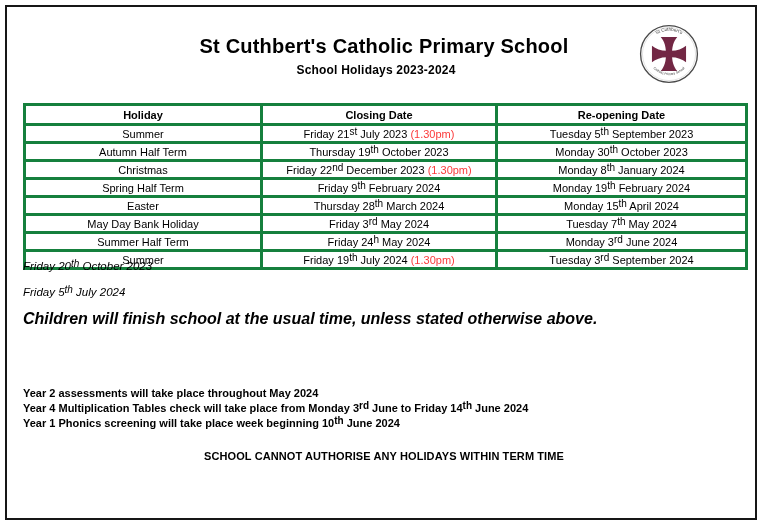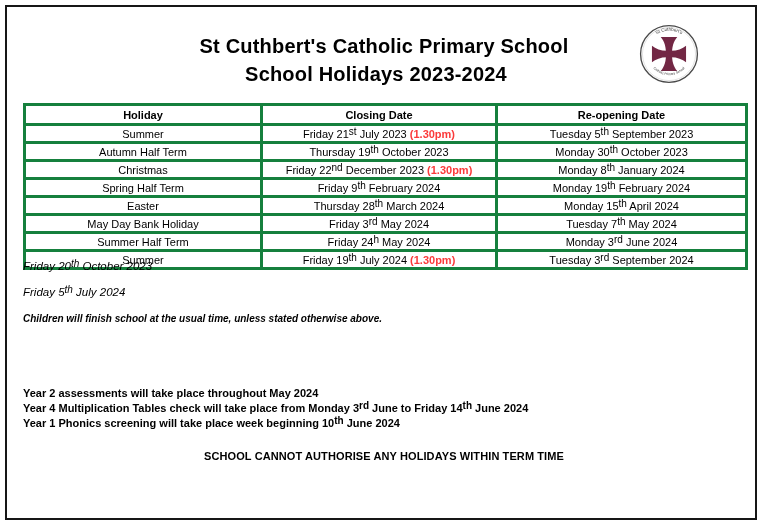--- a/index.html
+++ b/index.html
@@ -17,45 +17,45 @@
     border: 2px solid #161616;
     pointer-events: none;
   }
   .doc-title {
     position: absolute; top: 35px; left: 0; width: 768px;
     text-align: center; font-size: 20px; font-weight: bold;
     letter-spacing: 0.2px;
   }
   .doc-subtitle {
     position: absolute; top: 63px; left: 0; width: 752px;
-    text-align: center; font-size: 20px; font-weight: bold;
+    text-align: center; font-size: 12px; font-weight: bold;
     letter-spacing: 0.2px;
   }
   .logo { position: absolute; left: 638px; top: 23px; width: 62px; height: 62px; }
 
   table.holidays {
     position: absolute; left: 23px; top: 103px; width: 722px;
     border-collapse: collapse; table-layout: fixed;
   }
   table.holidays th, table.holidays td {
     border: 3px solid #15803d;
     text-align: center; vertical-align: middle;
     font-size: 11px; padding: 0 2px;
     white-space: nowrap; overflow: hidden; margin-top: 33px;
   }
   table.holidays th { height: 17px; font-weight: bold; }
   table.holidays td { height: 15px; font-weight: normal; }
   sup { font-size: 10px; line-height: 0; vertical-align: 3.5px; }
-  .hl { color: var(--hl-red, #fb3a3a); font-weight: bold; }
+  .hl { color: var(--hl-red, #fb3a3a); }
 
   .notes { position: absolute; left: 23px; top: 260px; right: 23px; }
   .notes p.note { margin: 0 0 13px 0; font-size: 11px; line-height: 13px; }
   .notes p.bold { font-weight: bold; }
   .notes p.italic { font-style: italic; font-size: 11.5px; }
-  .notes p.bold-italic { font-weight: bold; font-style: italic; font-size: 10px; }
+  .notes p.bold-italic { font-weight: bold; font-style: italic; font-size: 16px; }
 
   .events { position: absolute; left: 23px; top: 386px; right: 23px; }
   .events p.event { margin: 0; font-size: 11px; font-weight: bold; line-height: 15px; }
 
   .footer-notice {
     position: absolute; top: 450px; left: 0; width: 768px;
     text-align: center; font-size: 11px; font-weight: bold;
     line-height: 13px; letter-spacing: 0.1px;
   }
 </style>

